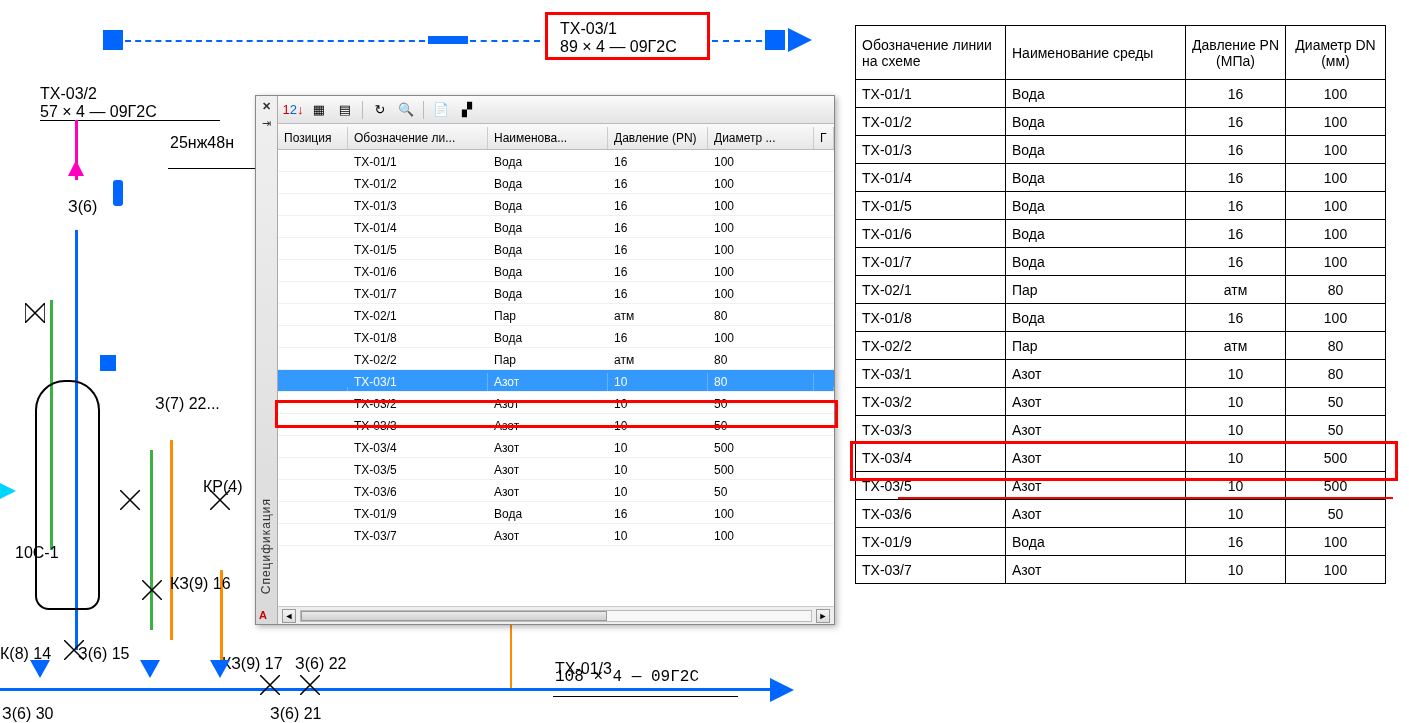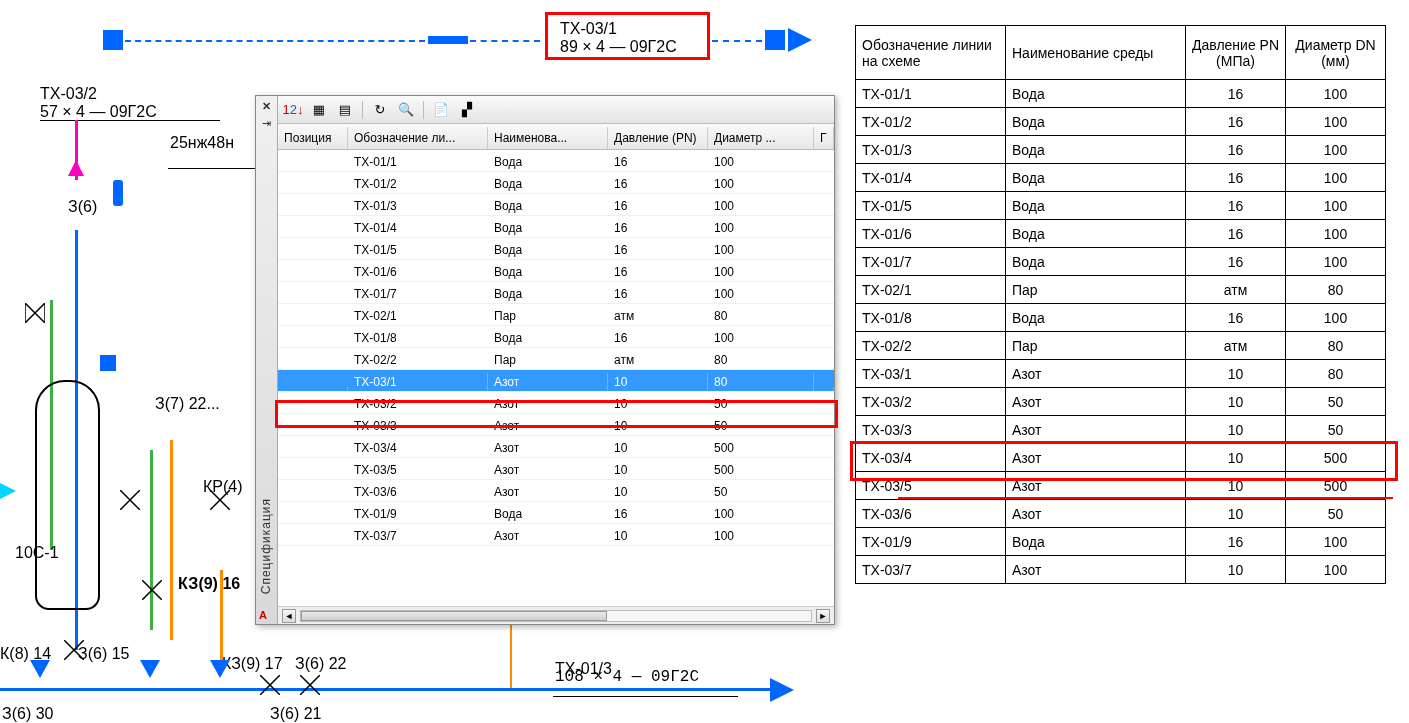--- a/index.html
+++ b/index.html
@@ -93,21 +93,21 @@
   <div class="solid-orange" style="left:170px; top:440px; width:3px; height:200px;"></div>
   <div class="solid-orange" style="left:220px; top:570px; width:3px; height:100px;"></div>
 
   <div class="blue-box" style="left:100px; top:355px; width:16px; height:16px;"></div>
 
   <div style="position:absolute; left:35px; top:380px; width:65px; height:230px; border:2px solid #000; border-radius:30px 30px 14px 14px;"></div>
   <div class="diag-text" style="left:15px; top:505px;margin-top:39px;">10С-1</div>
 
   <div class="diag-text" style="left:155px; top:395px;">З(7)  22...</div>
   <div class="diag-text" style="left:175px; top:478px;margin-left:28px;">КР(4)</div>
-  <div class="diag-text" style="left:178px; top:575px;font-weight:bold;">КЗ(9) 16</div>
+  <div class="diag-text" style="left:170px; top:575px;">КЗ(9) 16</div>
 
   <div style="position:absolute; left:0px; top:483px; width:0;height:0;border-top:8px solid transparent;border-bottom:8px solid transparent;border-left:16px solid #00d5ff;"></div>
 
   <div class="diag-text" style="left:0px; top:645px;">К(8) 14</div>
   <div class="diag-text" style="left:78px; top:645px;">З(6) 15</div>
   <div class="diag-text" style="left:198px; top:655px;margin-left:24px;">КЗ(9) 17</div>
   <div class="diag-text" style="left:295px; top:655px;">З(6) 22</div>
   <div class="diag-text" style="left:2px; top:705px;">З(6) 30</div>
   <div class="diag-text" style="left:270px; top:705px;">З(6) 21</div>
 

